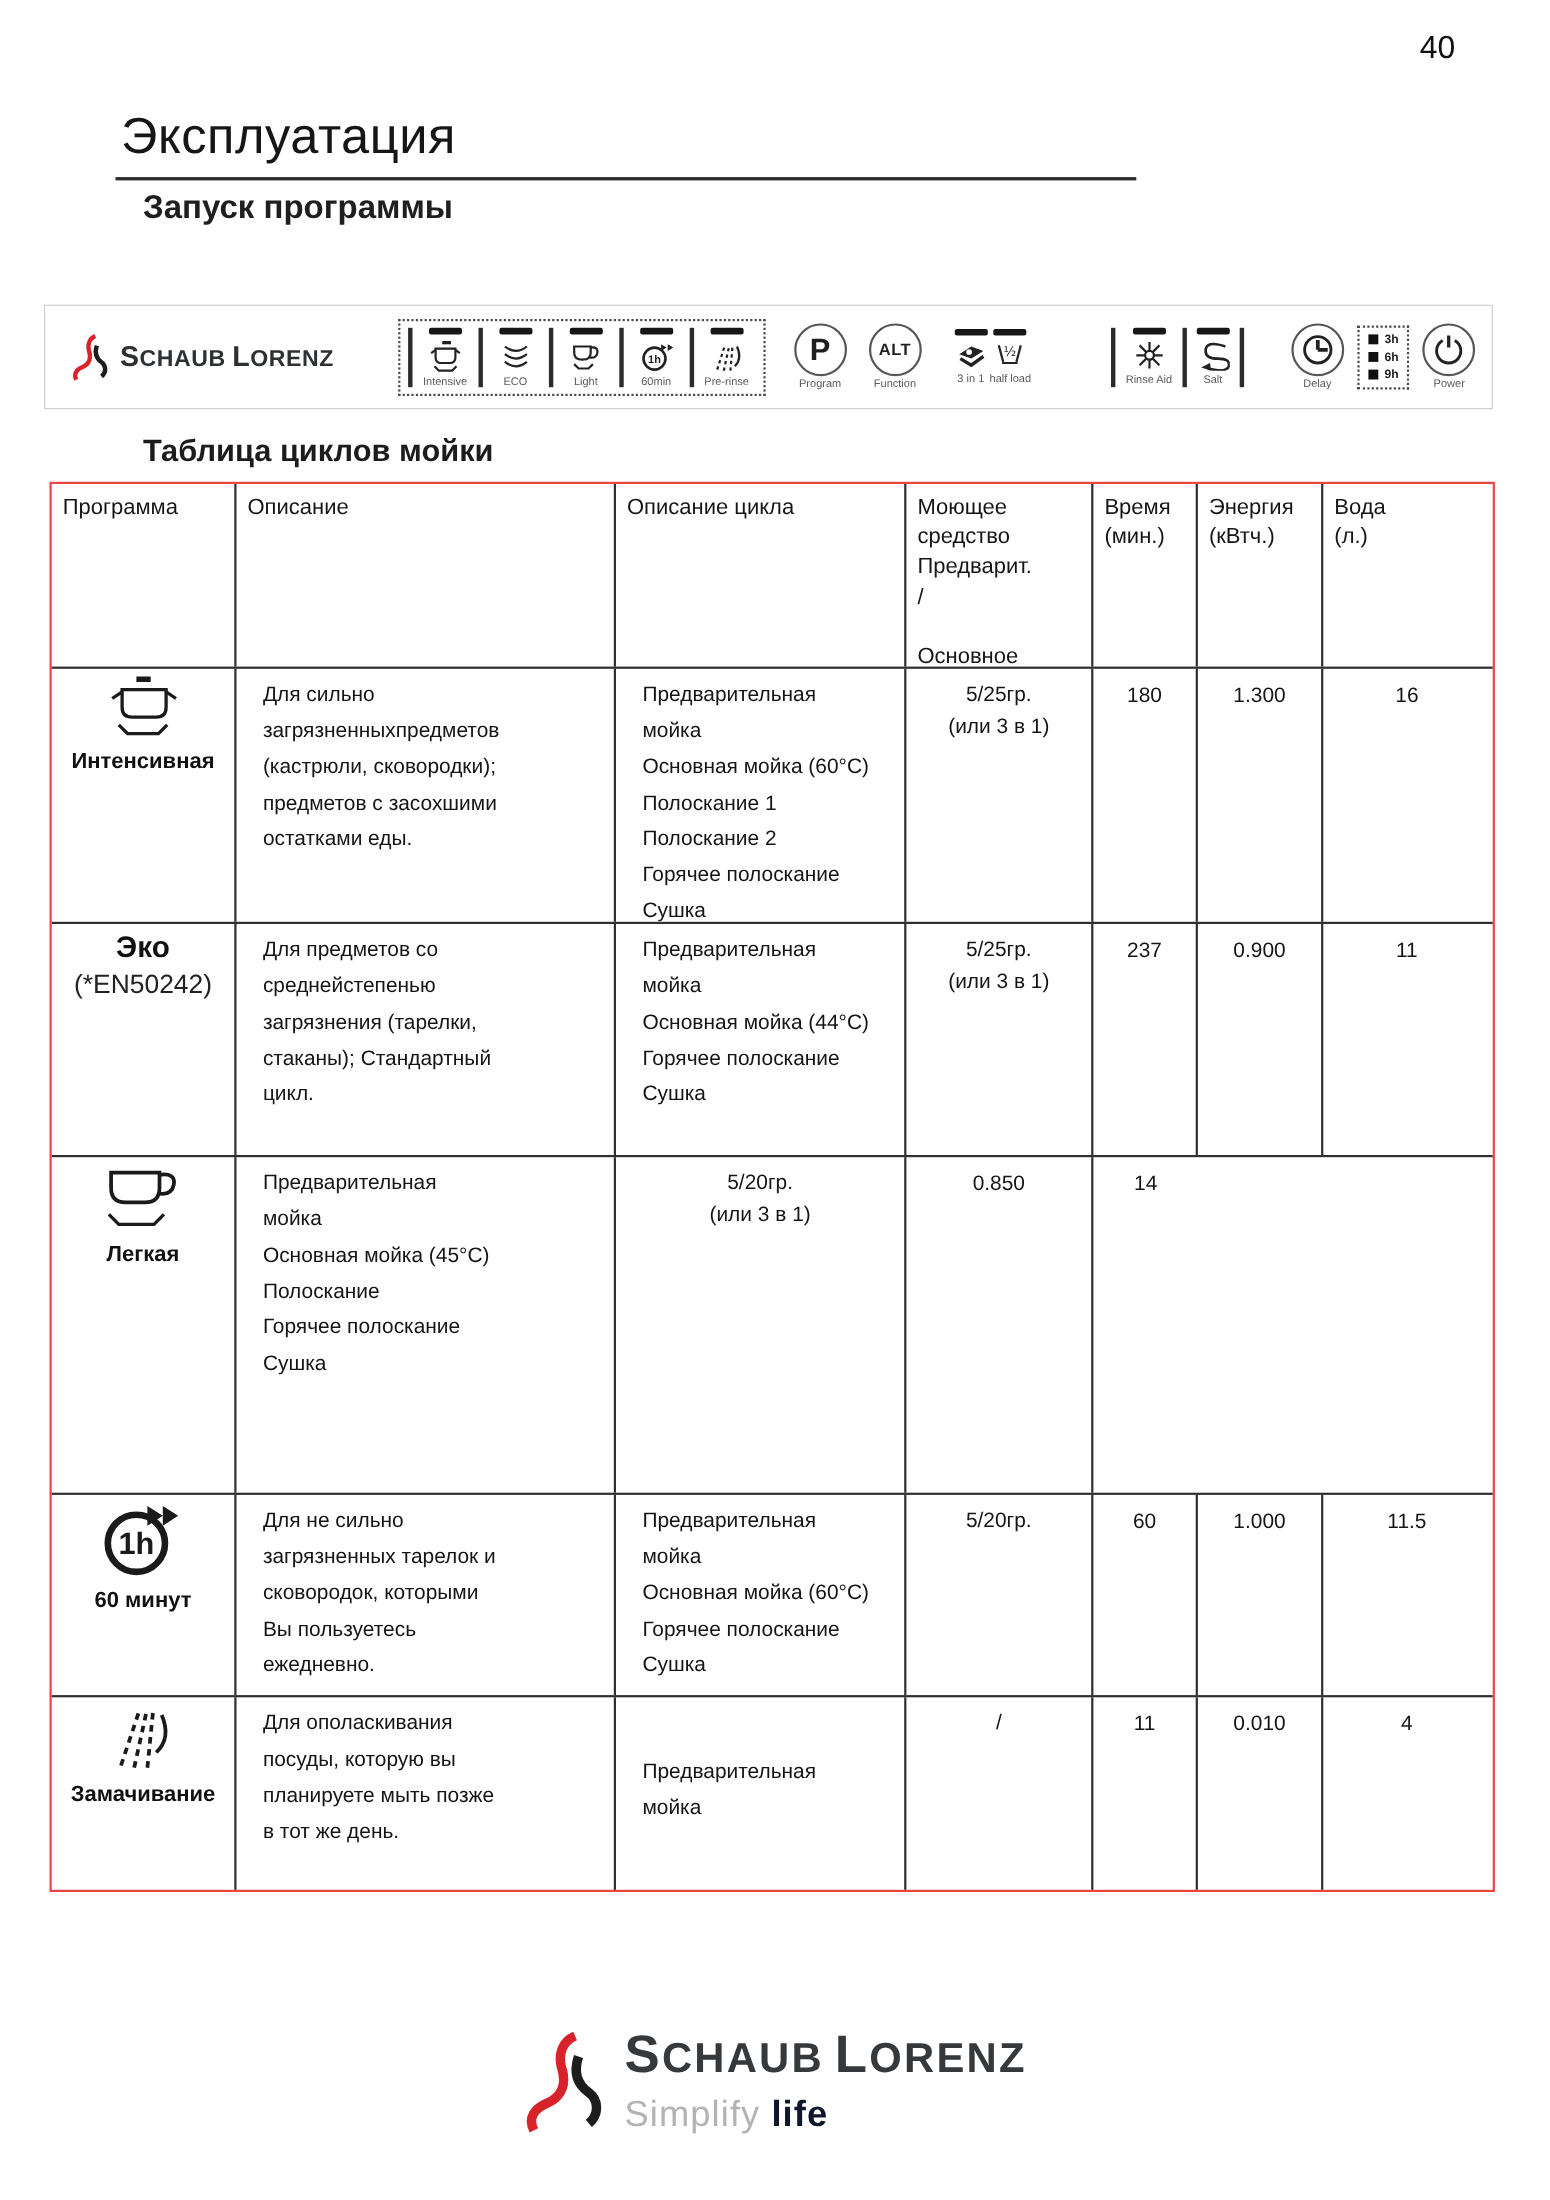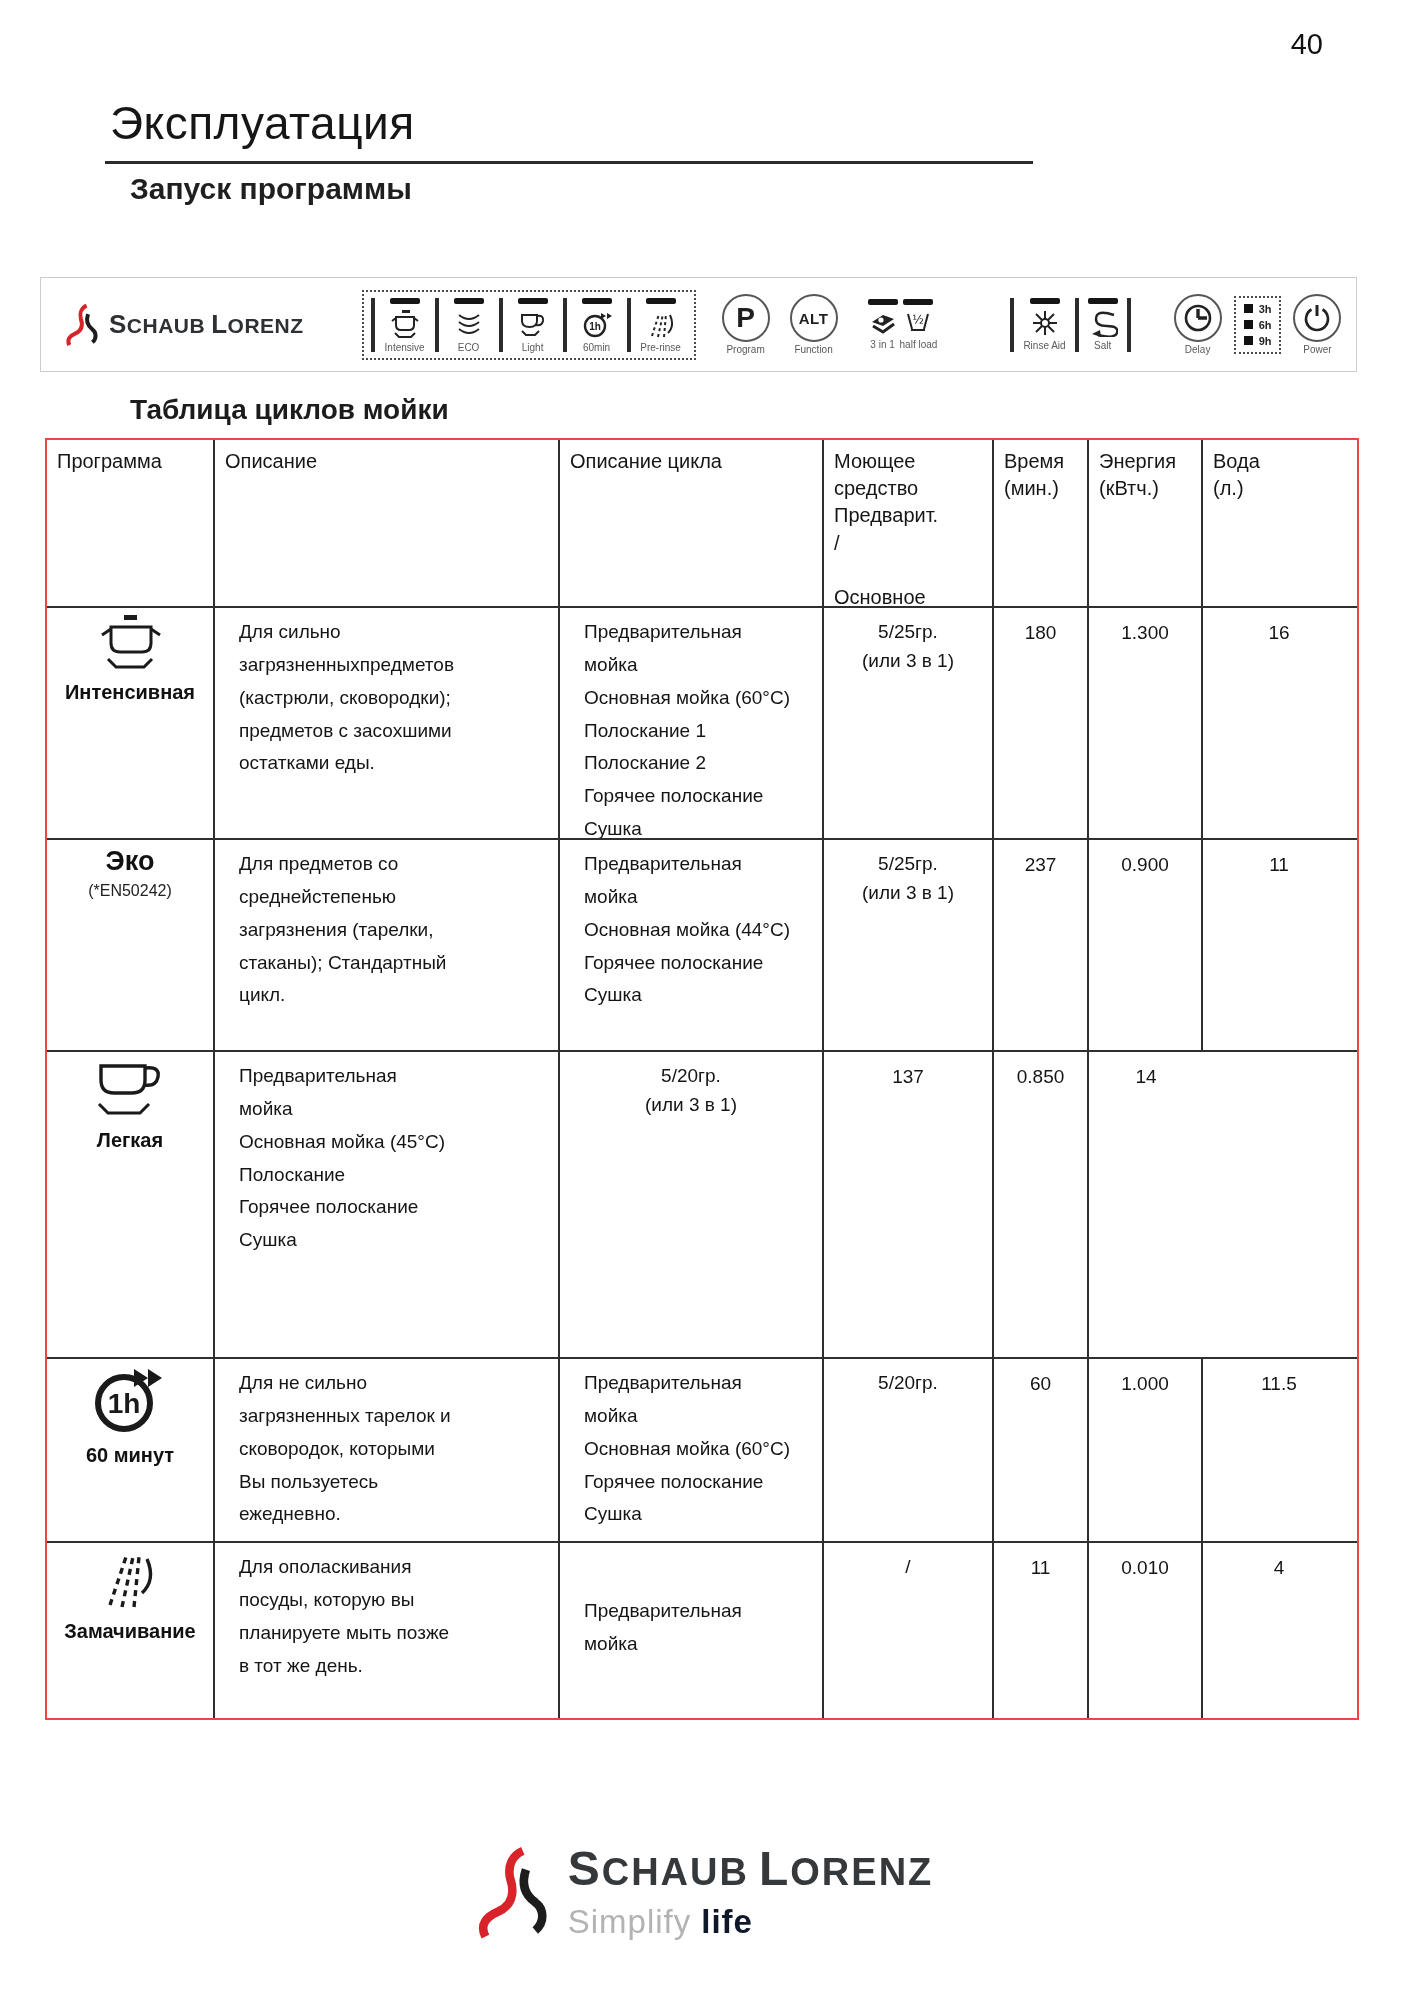--- a/index.html
+++ b/index.html
@@ -44,21 +44,21 @@
   .trow{display:grid;grid-template-columns:168px 345px 264px 170px 95px 114px 152px;border-bottom:2px solid #2f2f2f;}
   .trow:last-child{border-bottom:none;}
   .cell{border-right:2px solid #2f2f2f;box-sizing:border-box;overflow:hidden;}
   .cell:last-child{border-right:none;}
   .hc{padding:8px 10px;font-size:20px;line-height:1.36;white-space:pre-line;color:#161616;}
   .h-header{height:166px;}
   .r1{height:230px;}.r2{height:210px;}.r3{height:305px;}.r4{height:182px;}.r5{height:175px;}
   .c-prog{display:flex;flex-direction:column;align-items:center;justify-content:flex-start;gap:9px;padding:6px;}
   .prog-name{font-weight:700;font-size:20px;color:#111;text-align:center;}
   .prog-name.eco{font-size:27px;}
-  .prog-sub{font-size:16px;color:#222;margin-top:-4px;}
+  .prog-sub{font-size:24px;color:#222;margin-top:-4px;}
   .c-desc,.c-cycle{padding:8px 24px;font-size:19px;line-height:1.73;white-space:pre-line;color:#151515;}
   .c-cycle.pad-top{padding-top:52px;}
   .c-det{padding-top:10px;text-align:center;font-size:19px;line-height:1.5;white-space:pre-line;color:#151515;}
   .c-num{padding-top:14px;text-align:center;font-size:19px;color:#151515;}
 
   
   .footer{position:absolute;left:0;top:1845px;width:100%;display:flex;justify-content:center;align-items:flex-start;gap:14px;}
   .f-col{display:flex;flex-direction:column;}
   .f-name{font-weight:700;color:#35393c;letter-spacing:2px;font-size:38px;white-space:nowrap;line-height:1;}
   .f-name .big{font-size:48px;}
@@ -309,21 +309,20 @@
       <div class="prog-name">Легкая</div>
     </div>
     <div class="cell c-cycle">Предварительная
 мойка
 Основная мойка (45°C)
 Полоскание
 Горячее полоскание
 Сушка</div>
     <div class="cell c-det">5/20гр.
 (или 3 в 1)</div>
-    <div class="cell c-num">137</div>
     <div class="cell c-num">0.850</div>
     <div class="cell c-num">14</div>
   </div>
 
   <div class="trow r4">
     <div class="cell c-prog">
       <svg width="76" height="70" viewBox="0 0 76 70">
         <circle cx="32" cy="38" r="26" stroke="#1a1a1a" stroke-width="6" fill="none"></circle>
         <text x="32" y="48" font-size="28" font-weight="bold" fill="#1a1a1a" text-anchor="middle" font-family="Liberation Sans, sans-serif">1h</text>
         <path d="M42 4 l14 9 -14 9 z M56 4 l14 9 -14 9 z" fill="#1a1a1a"></path>

